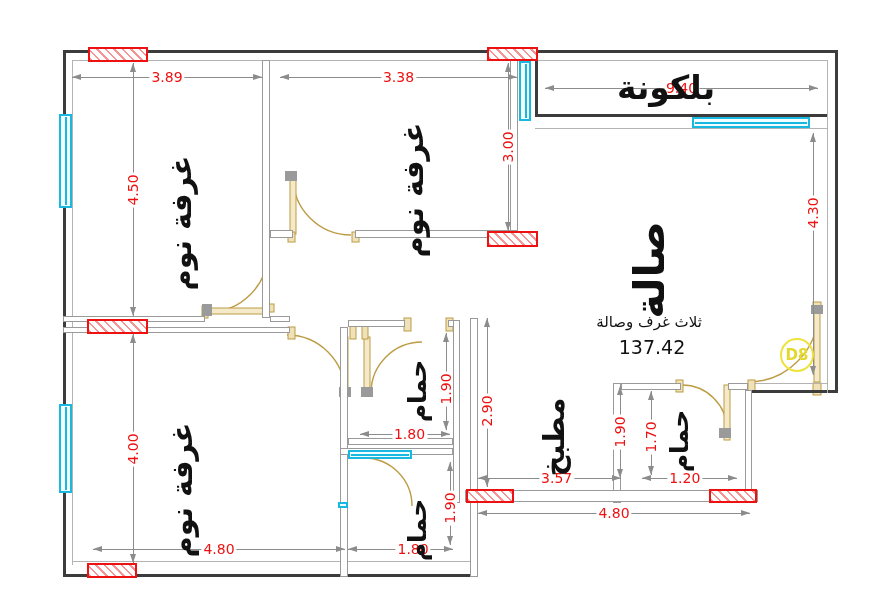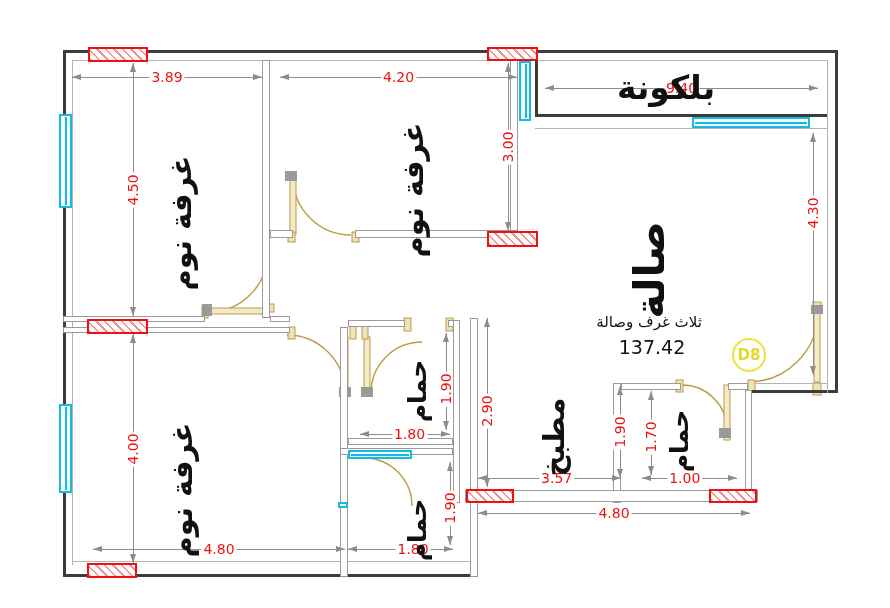--- a/index.html
+++ b/index.html
@@ -111,21 +111,21 @@
     <div class="win" style="left: 348px; top: 450px; width: 64px; height: 9px;"></div>
     <div class="winbar" style="left: 351px; top: 454px; width: 58px; height: 2px;"></div>
     <div class="win" style="left: 338px; top: 502px; width: 10px; height: 6px;"></div>
     <div class="dimline" style="left: 72px; top: 77px; width: 190px; height: 1px;"></div>
     <div class="arrow" style="left: 72px; top: 74px; border-top: 3px solid transparent; border-bottom: 3px solid transparent; border-right: 9px solid rgb(140, 140, 140);"></div>
     <div class="arrow" style="left: 253px; top: 74px; border-top: 3px solid transparent; border-bottom: 3px solid transparent; border-left: 9px solid rgb(140, 140, 140);"></div>
     <div class="dimlab" style="left: 167px; top: 77px;">3.89</div>
     <div class="dimline" style="left: 280px; top: 77px; width: 237px; height: 1px;"></div>
     <div class="arrow" style="left: 280px; top: 74px; border-top: 3px solid transparent; border-bottom: 3px solid transparent; border-right: 9px solid rgb(140, 140, 140);"></div>
     <div class="arrow" style="left: 508px; top: 74px; border-top: 3px solid transparent; border-bottom: 3px solid transparent; border-left: 9px solid rgb(140, 140, 140);"></div>
-    <div class="dimlab" style="left: 398.5px; top: 77px;">4.20</div>
+    <div class="dimlab" style="left: 398.5px; top: 77px;">3.38</div>
     <div class="dimline" style="left: 545px; top: 88px; width: 273px; height: 1px;"></div>
     <div class="arrow" style="left: 545px; top: 85px; border-top: 3px solid transparent; border-bottom: 3px solid transparent; border-right: 9px solid rgb(140, 140, 140);"></div>
     <div class="arrow" style="left: 809px; top: 85px; border-top: 3px solid transparent; border-bottom: 3px solid transparent; border-left: 9px solid rgb(140, 140, 140);"></div>
     <div class="dimlab" style="left: 681.5px; top: 88px;">9.40</div>
     <div class="dimline" style="left: 133px; top: 63px; width: 1px; height: 253px;"></div>
     <div class="arrow" style="left: 130px; top: 63px; border-left: 3px solid transparent; border-right: 3px solid transparent; border-bottom: 9px solid rgb(140, 140, 140);"></div>
     <div class="arrow" style="left: 130px; top: 307px; border-left: 3px solid transparent; border-right: 3px solid transparent; border-top: 9px solid rgb(140, 140, 140);"></div>
     <div class="dimlab rot" style="left: 133px; top: 189.5px;">4.50</div>
     <div class="dimline" style="left: 508px; top: 63px; width: 1px; height: 168px;"></div>
     <div class="arrow" style="left: 505px; top: 63px; border-left: 3px solid transparent; border-right: 3px solid transparent; border-bottom: 9px solid rgb(140, 140, 140);"></div>
@@ -175,26 +175,26 @@
     <div class="arrow" style="left: 617px; top: 386px; border-left: 3px solid transparent; border-right: 3px solid transparent; border-bottom: 9px solid rgb(140, 140, 140);"></div>
     <div class="arrow" style="left: 617px; top: 469px; border-left: 3px solid transparent; border-right: 3px solid transparent; border-top: 9px solid rgb(140, 140, 140);"></div>
     <div class="dimlab rot" style="left: 620px; top: 432px;">1.90</div>
     <div class="dimline" style="left: 651px; top: 391px; width: 1px; height: 84px;"></div>
     <div class="arrow" style="left: 648px; top: 391px; border-left: 3px solid transparent; border-right: 3px solid transparent; border-bottom: 9px solid rgb(140, 140, 140);"></div>
     <div class="arrow" style="left: 648px; top: 466px; border-left: 3px solid transparent; border-right: 3px solid transparent; border-top: 9px solid rgb(140, 140, 140);"></div>
     <div class="dimlab rot" style="left: 651px; top: 437.2px;">1.70</div>
     <div class="dimline" style="left: 642px; top: 478px; width: 95px; height: 1px;"></div>
     <div class="arrow" style="left: 642px; top: 475px; border-top: 3px solid transparent; border-bottom: 3px solid transparent; border-right: 9px solid rgb(140, 140, 140);"></div>
     <div class="arrow" style="left: 728px; top: 475px; border-top: 3px solid transparent; border-bottom: 3px solid transparent; border-left: 9px solid rgb(140, 140, 140);"></div>
-    <div class="dimlab" style="left: 684.75px; top: 478px;">1.00</div>
+    <div class="dimlab" style="left: 684.75px; top: 478px;">1.20</div>
     <div class="rlab rot" style="left: 181px; top: 223px; font-size: 29px; font-weight: bold;">غرفة نوم</div>
     <div class="rlab rot" style="left: 413px; top: 190px; font-size: 29px; font-weight: bold;">غرفة نوم</div>
     <div class="rlab rot" style="left: 182px; top: 490px; font-size: 29px; font-weight: bold;">غرفة نوم</div>
     <div class="rlab rot" style="left: 650px; top: 270px; font-size: 42px; font-weight: bold;">صالة</div>
     <div class="rlab" style="left: 666px; top: 87px; font-size: 33px; font-weight: bold;">بلكونة</div>
     <div class="rlab rot" style="left: 417px; top: 391px; font-size: 25px; font-weight: bold;">حمام</div>
     <div class="rlab rot" style="left: 417px; top: 530px; font-size: 25px; font-weight: bold;">حمام</div>
     <div class="rlab rot" style="left: 679px; top: 441px; font-size: 25px; font-weight: bold;">حمام</div>
     <div class="rlab rot" style="left: 554px; top: 437px; font-size: 29px; font-weight: bold;">مطبخ</div>
     <div class="rlab" style="left: 649px; top: 322px; font-size: 15px; font-weight: normal;">ثلاث غرف وصالة</div>
     <div class="rlab" style="left: 652px; top: 347px; font-size: 19px; font-weight: normal;">137.42</div>
-    <div class="badge" style="left: 749px; top: 355px; width: 34px; height: 34px;">D8</div>
+    <div class="badge" style="left: 797px; top: 355px; width: 34px; height: 34px;">D8</div>
   </div>
 
 </body></html>

